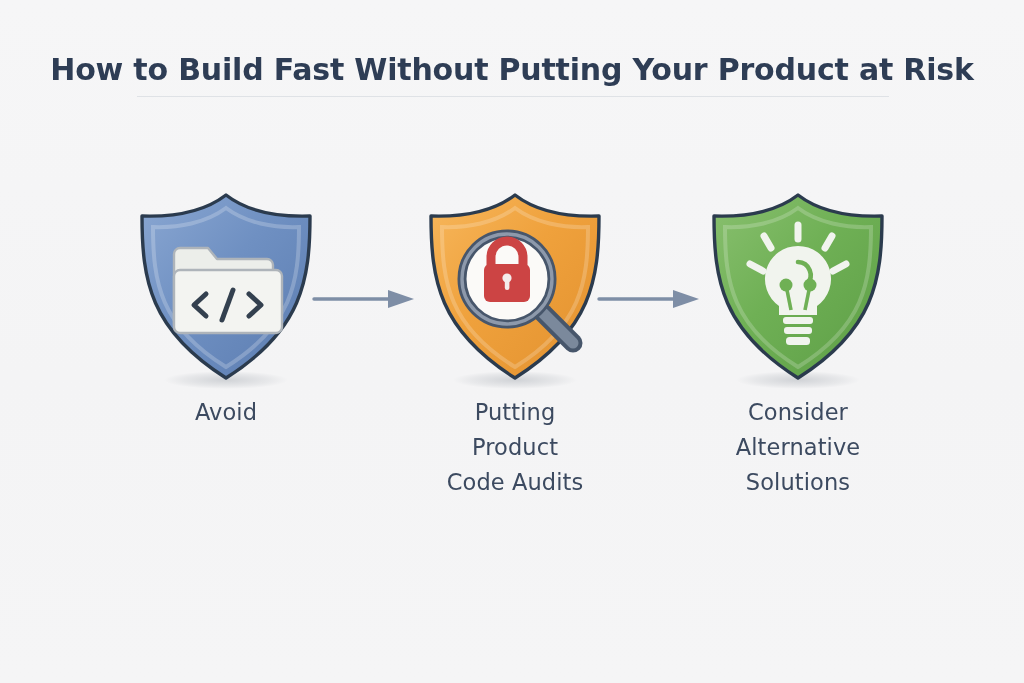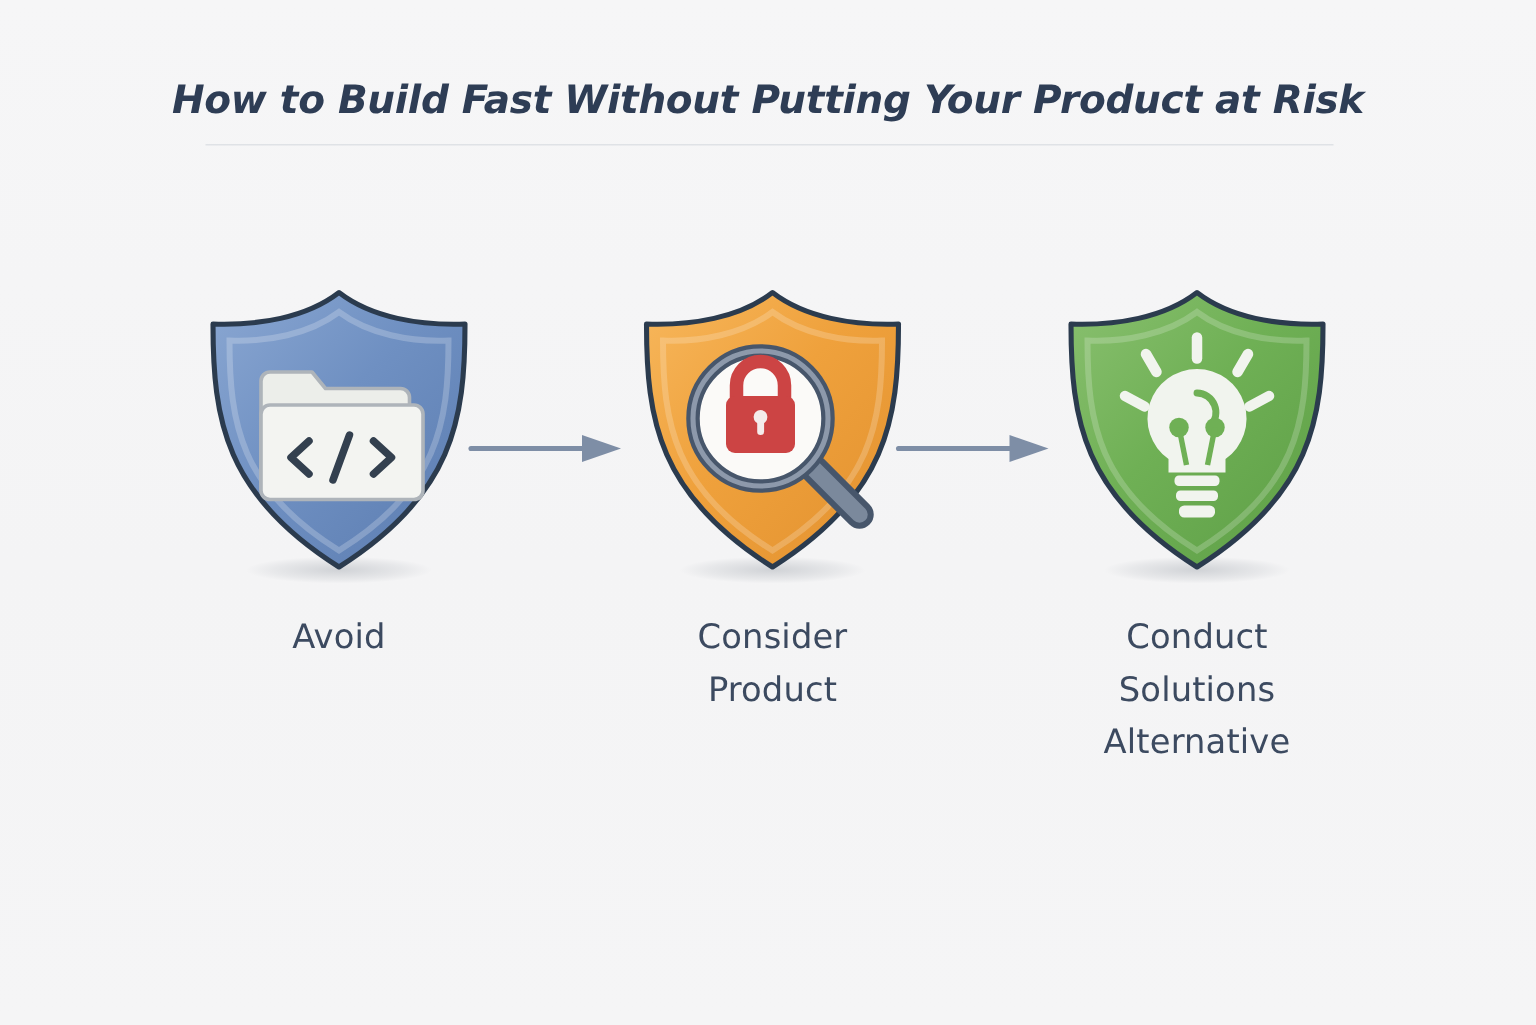--- a/index.html
+++ b/index.html
@@ -24,27 +24,26 @@
   
   .title-block {
     position: absolute;
     left: 0;
     top: 52px;
     width: 1024px;
     text-align: center;
   }
   .title {
     font-family: "DejaVu Sans", sans-serif;
-    font-size: 26px;
+    font-size: 30px;
     font-weight: bold;
     letter-spacing: -0.2px;
     color: #2e3d55;
     line-height: 1.2;
     white-space: nowrap;
-    font-style: italic;
   }
   .title-rule {
     position: absolute;
     left: 137px;
     top: 96px;
     width: 752px;
     height: 1px;
     background: #dfe2e6;
   }
 
@@ -73,21 +72,20 @@
     margin: 0 auto;
   }
   .shield-wrap svg {
     display: block;
     width: 200px;
     height: 205px;
     overflow: visible;
   }
 
   .caption {
-    margin-top: 13px;
     font-family: "DejaVu Sans", sans-serif;
     font-size: 22.5px;
     font-weight: normal;
     color: #3c4a60;
     line-height: 1.56;
     letter-spacing: 0.1px;
   }
   .caption span { display: block; }
 
   
@@ -174,22 +172,23 @@
             <g>
               <path d="M76 76 v-9 a16 16 0 0 1 32 0 v9" fill="none" stroke="#cc4444" stroke-width="9" stroke-linecap="round"></path>
               <rect x="69" y="74" width="46" height="38" rx="6" fill="#cc4444"></rect>
               <circle cx="92" cy="88" r="4.6" fill="#f4eceb"></circle>
               <rect x="89.8" y="89" width="4.6" height="11" rx="2.2" fill="#f4eceb"></rect>
             </g>
           </g>
         </svg>
       </div>
       <div class="caption">
-        <span>Consider</span>
+        <span>Putting</span>
         <span>Product</span>
+        <span>Code Audits</span>
       </div>
     </div>
 
     <div class="step step-3">
       <div class="shield-wrap">
         <svg viewBox="0 0 200 205" xmlns="http://www.w3.org/2000/svg">
           <defs>
             <linearGradient id="greenGrad" x1="0" y1="0" x2="1" y2="1">
               <stop offset="0%" stop-color="#89c06f"></stop>
               <stop offset="45%" stop-color="#6fb055"></stop>
@@ -220,23 +219,23 @@
             <line x1="112" y1="95" x2="107" y2="120" stroke="#6fb055" stroke-width="3.6"></line>
             <g>
               <rect x="85" y="127" width="30" height="7" rx="3" fill="#f1f4ee"></rect>
               <rect x="86" y="137" width="28" height="7" rx="3" fill="#f1f4ee"></rect>
               <rect x="88" y="147" width="24" height="8" rx="3.5" fill="#f1f4ee"></rect>
             </g>
           </g>
         </svg>
       </div>
       <div class="caption">
-        <span>Conduct</span>
+        <span>Consider</span>
+        <span>Alternative</span>
         <span>Solutions</span>
-        <span>Alternative</span>
       </div>
     </div>
 
   </div>
 
   <div class="arrow arrow-1">
     <svg viewBox="0 0 104 24" xmlns="http://www.w3.org/2000/svg">
       <line x1="2" y1="12" x2="78" y2="12" stroke="#7e8ea6" stroke-width="3.4" stroke-linecap="round"></line>
       <polygon points="76,3 102,12 76,21" fill="#7e8ea6"></polygon>
     </svg>

